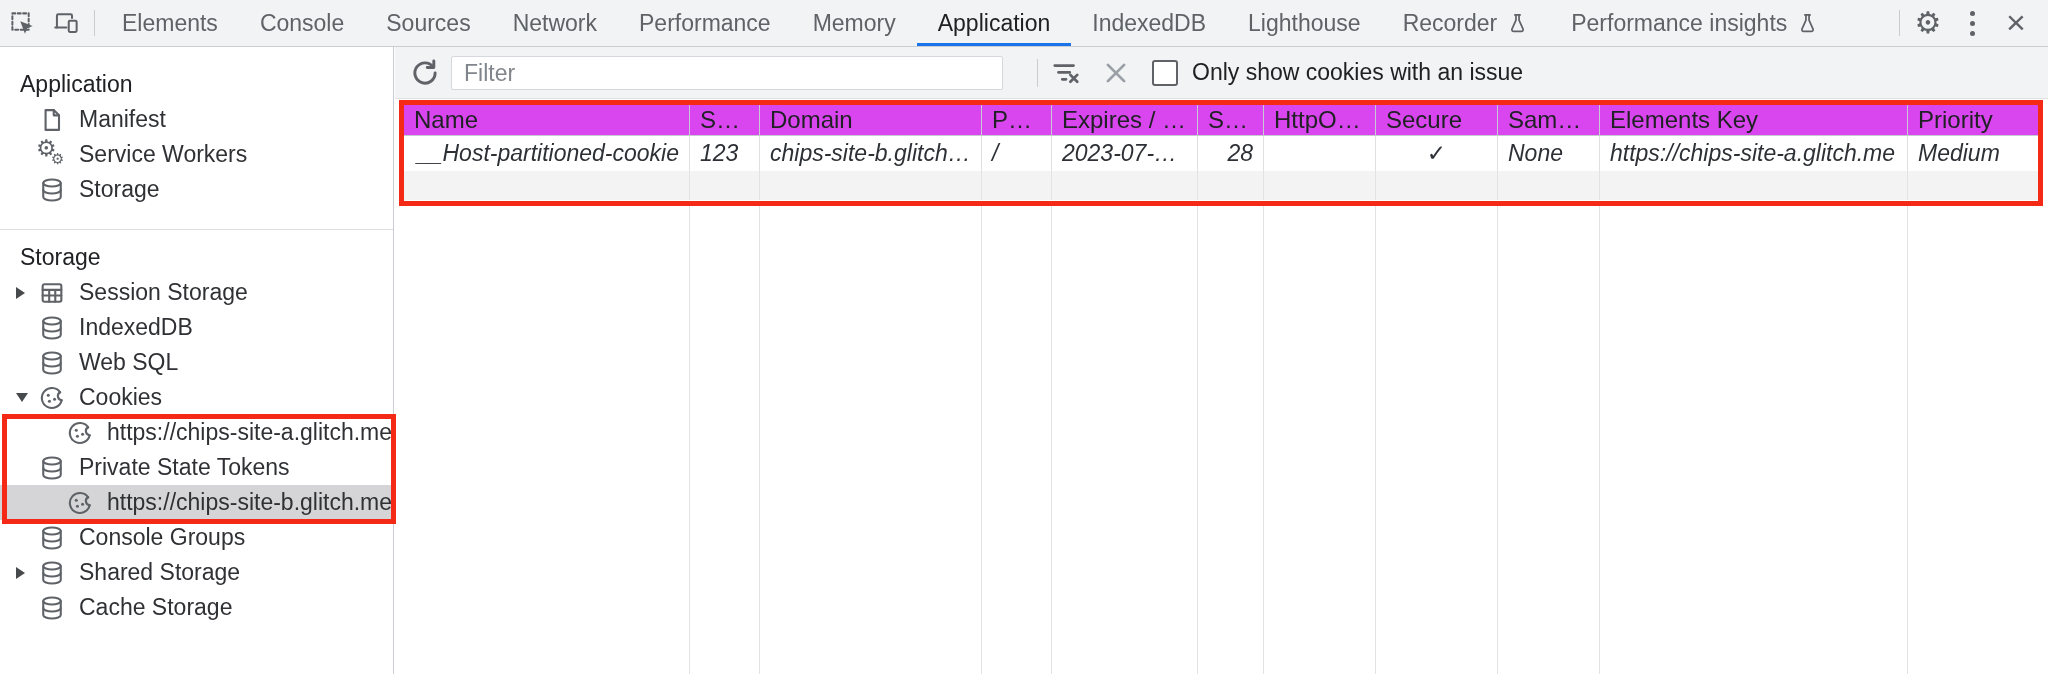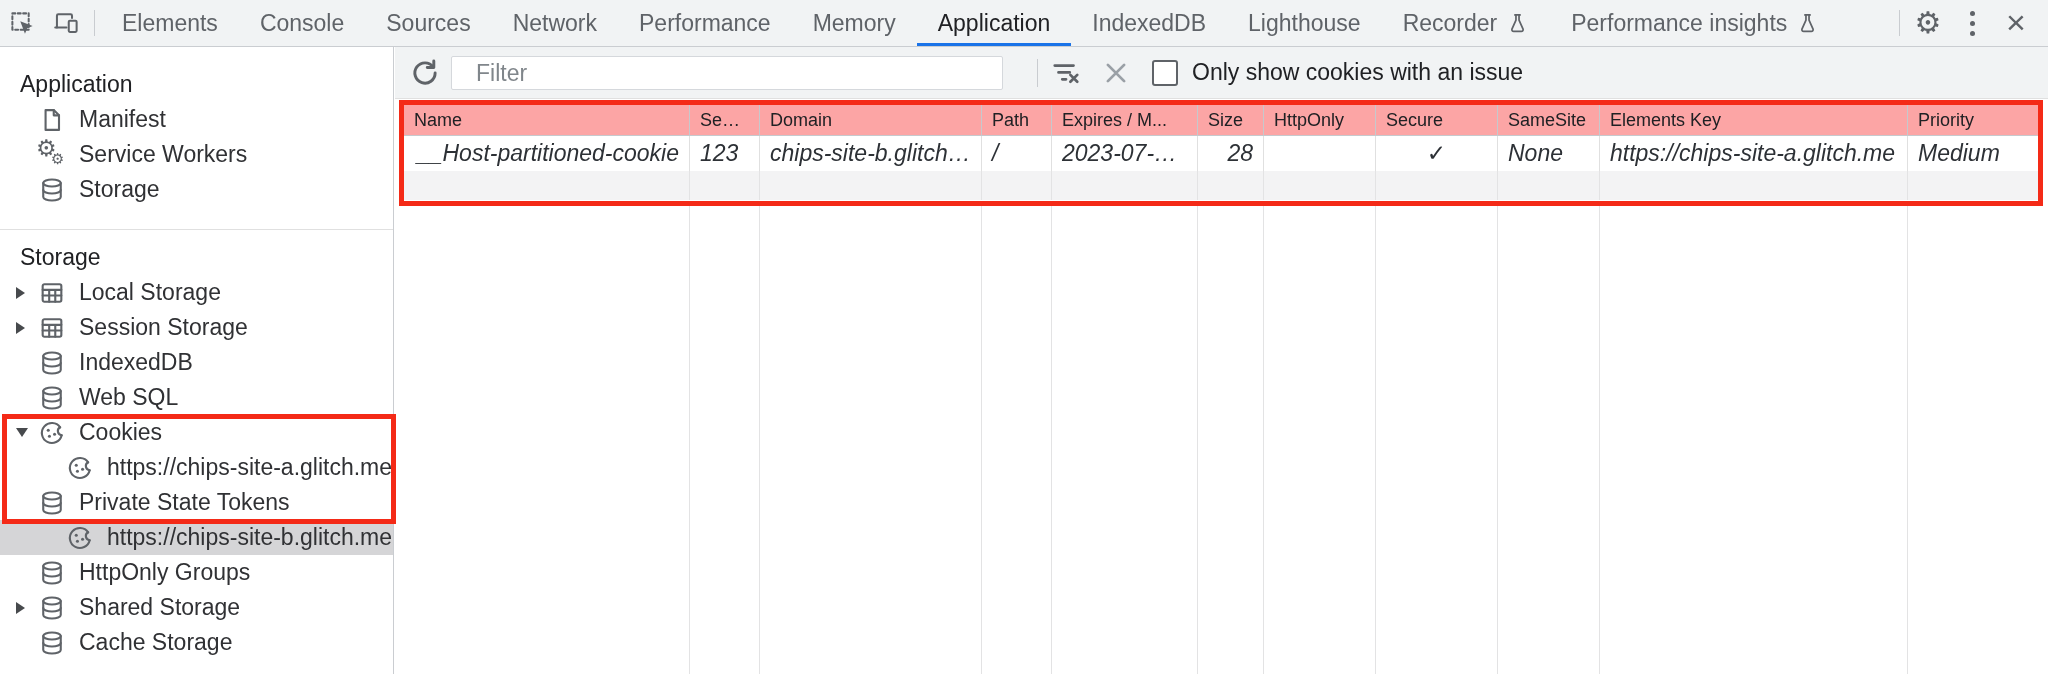--- a/index.html
+++ b/index.html
@@ -48,39 +48,39 @@
   .sw-small{position:absolute;left:13px;top:11px;font-family:"DejaVu Sans",sans-serif;font-size:15px;color:#5f6368;line-height:1}
 
   
   .toolbar{
     position:absolute;left:395px;top:47px;width:1653px;height:52px;
     background:#f1f3f4;border-bottom:1px solid #e0e0e0;box-sizing:border-box;
   }
   .refresh-btn{position:absolute;left:14px;top:10px;width:32px;height:32px;cursor:pointer}
   .filter-input{
     position:absolute;left:56px;top:9px;width:552px;height:34px;box-sizing:border-box;
-    border:1px solid #d5d8dc;border-radius:2px;background:#fff;padding:0 24px;
+    border:1px solid #d5d8dc;border-radius:2px;background:#fff;padding:0 12px;
     font-family:inherit;font-size:23px;color:#202124;outline:none;
   }
   .filter-input::placeholder{color:#80868b}
   .tbar-divider{position:absolute;left:642px;top:12px;width:1px;height:28px;background:#c9ccd0}
   .clear-btn{position:absolute;left:656px;top:11px;width:30px;height:30px;cursor:pointer}
   .x-btn{position:absolute;left:706px;top:11px;width:30px;height:30px;cursor:pointer}
   .chk{position:absolute;left:757px;top:13px;width:26px;height:26px;border:2px solid #5f6368;border-radius:3px;background:#fff;box-sizing:border-box;cursor:pointer}
   .chk-label{position:absolute;left:797px;top:0;height:52px;line-height:50px;font-size:23px;color:#202124}
 
   
   .cookie-grid{display:grid;grid-template-columns:286px 70px 222px 70px 146px 66px 112px 122px 102px 308px minmax(0,1fr)}
   .table-box{
     position:absolute;left:399px;top:100px;width:1644px;height:106px;box-sizing:border-box;
     border:5px solid #f42a17;background:#fff;overflow:hidden;
   }
   .t-head .cell{
-    background:#fca5a5;border-right:1px solid #c6c9cd;border-bottom:1px solid #c6c9cd;
-    height:30px;line-height:30px;padding:0 10px;font-size:18px;color:#202124;
+    background:#d946ef;border-right:1px solid #c6c9cd;border-bottom:1px solid #c6c9cd;
+    height:30px;line-height:30px;padding:0 10px;font-size:24px;color:#202124;
     white-space:nowrap;overflow:hidden;text-overflow:ellipsis;cursor:pointer;
   }
   .t-head .cell:last-child{border-right:none}
   .t-row .cell{
     height:35px;line-height:35px;border-right:1px solid #e0e0e0;padding:0 10px;
     font-size:23px;color:#2d3136;white-space:nowrap;overflow:hidden;text-overflow:ellipsis;font-style:italic;
   }
   .t-row .cell:last-child{border-right:none}
   .cell.r{text-align:right}
   .cell.c{text-align:center}
@@ -260,31 +260,20 @@
 
     <div class="s-row">
       <span class="s-arrow">
           <i class="tri-r"></i>
         </span>
       <span class="s-icon">
           <svg width="28" height="28">
             <use href="#i-table"></use>
           </svg>
         </span>
-      <span class="s-label">Local Storage</span>
-    </div>
-    <div class="s-row">
-      <span class="s-arrow">
-          <i class="tri-r"></i>
-        </span>
-      <span class="s-icon">
-          <svg width="28" height="28">
-            <use href="#i-table"></use>
-          </svg>
-        </span>
       <span class="s-label">Session Storage</span>
     </div>
     <div class="s-row">
       <span class="s-arrow"></span>
       <span class="s-icon">
           <svg width="28" height="28">
             <use href="#i-db"></use>
           </svg>
         </span>
       <span class="s-label">IndexedDB</span>
@@ -336,21 +325,21 @@
         </span>
       <span class="s-label">https://chips-site-b.glitch.me</span>
     </div>
     <div class="s-row">
       <span class="s-arrow"></span>
       <span class="s-icon">
           <svg width="28" height="28">
             <use href="#i-db"></use>
           </svg>
         </span>
-      <span class="s-label">HttpOnly Groups</span>
+      <span class="s-label">Console Groups</span>
     </div>
     <div class="s-row">
       <span class="s-arrow">
           <i class="tri-r"></i>
         </span>
       <span class="s-icon">
           <svg width="28" height="28">
             <use href="#i-db"></use>
           </svg>
         </span>

